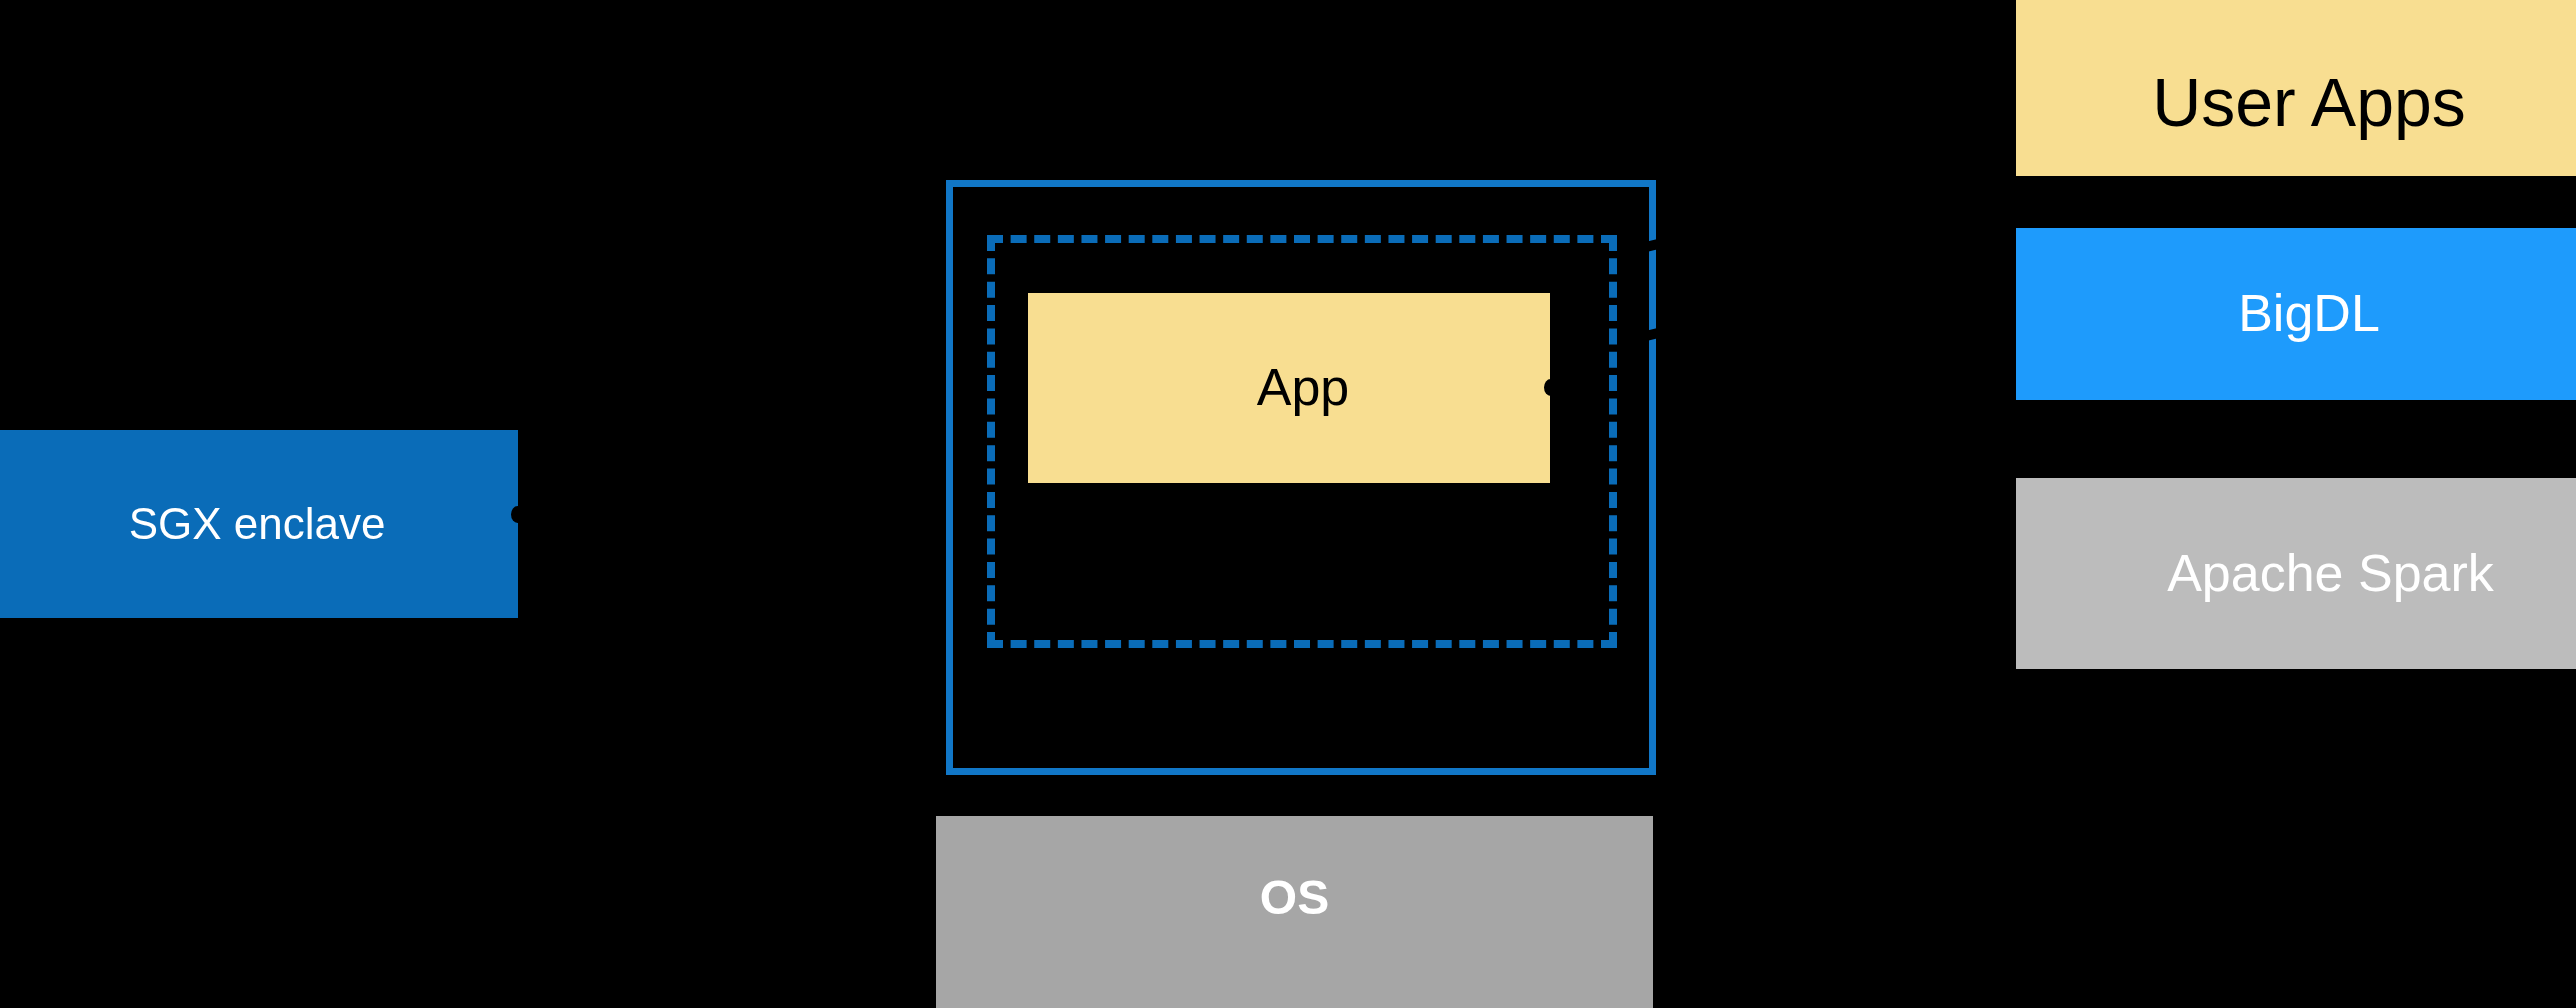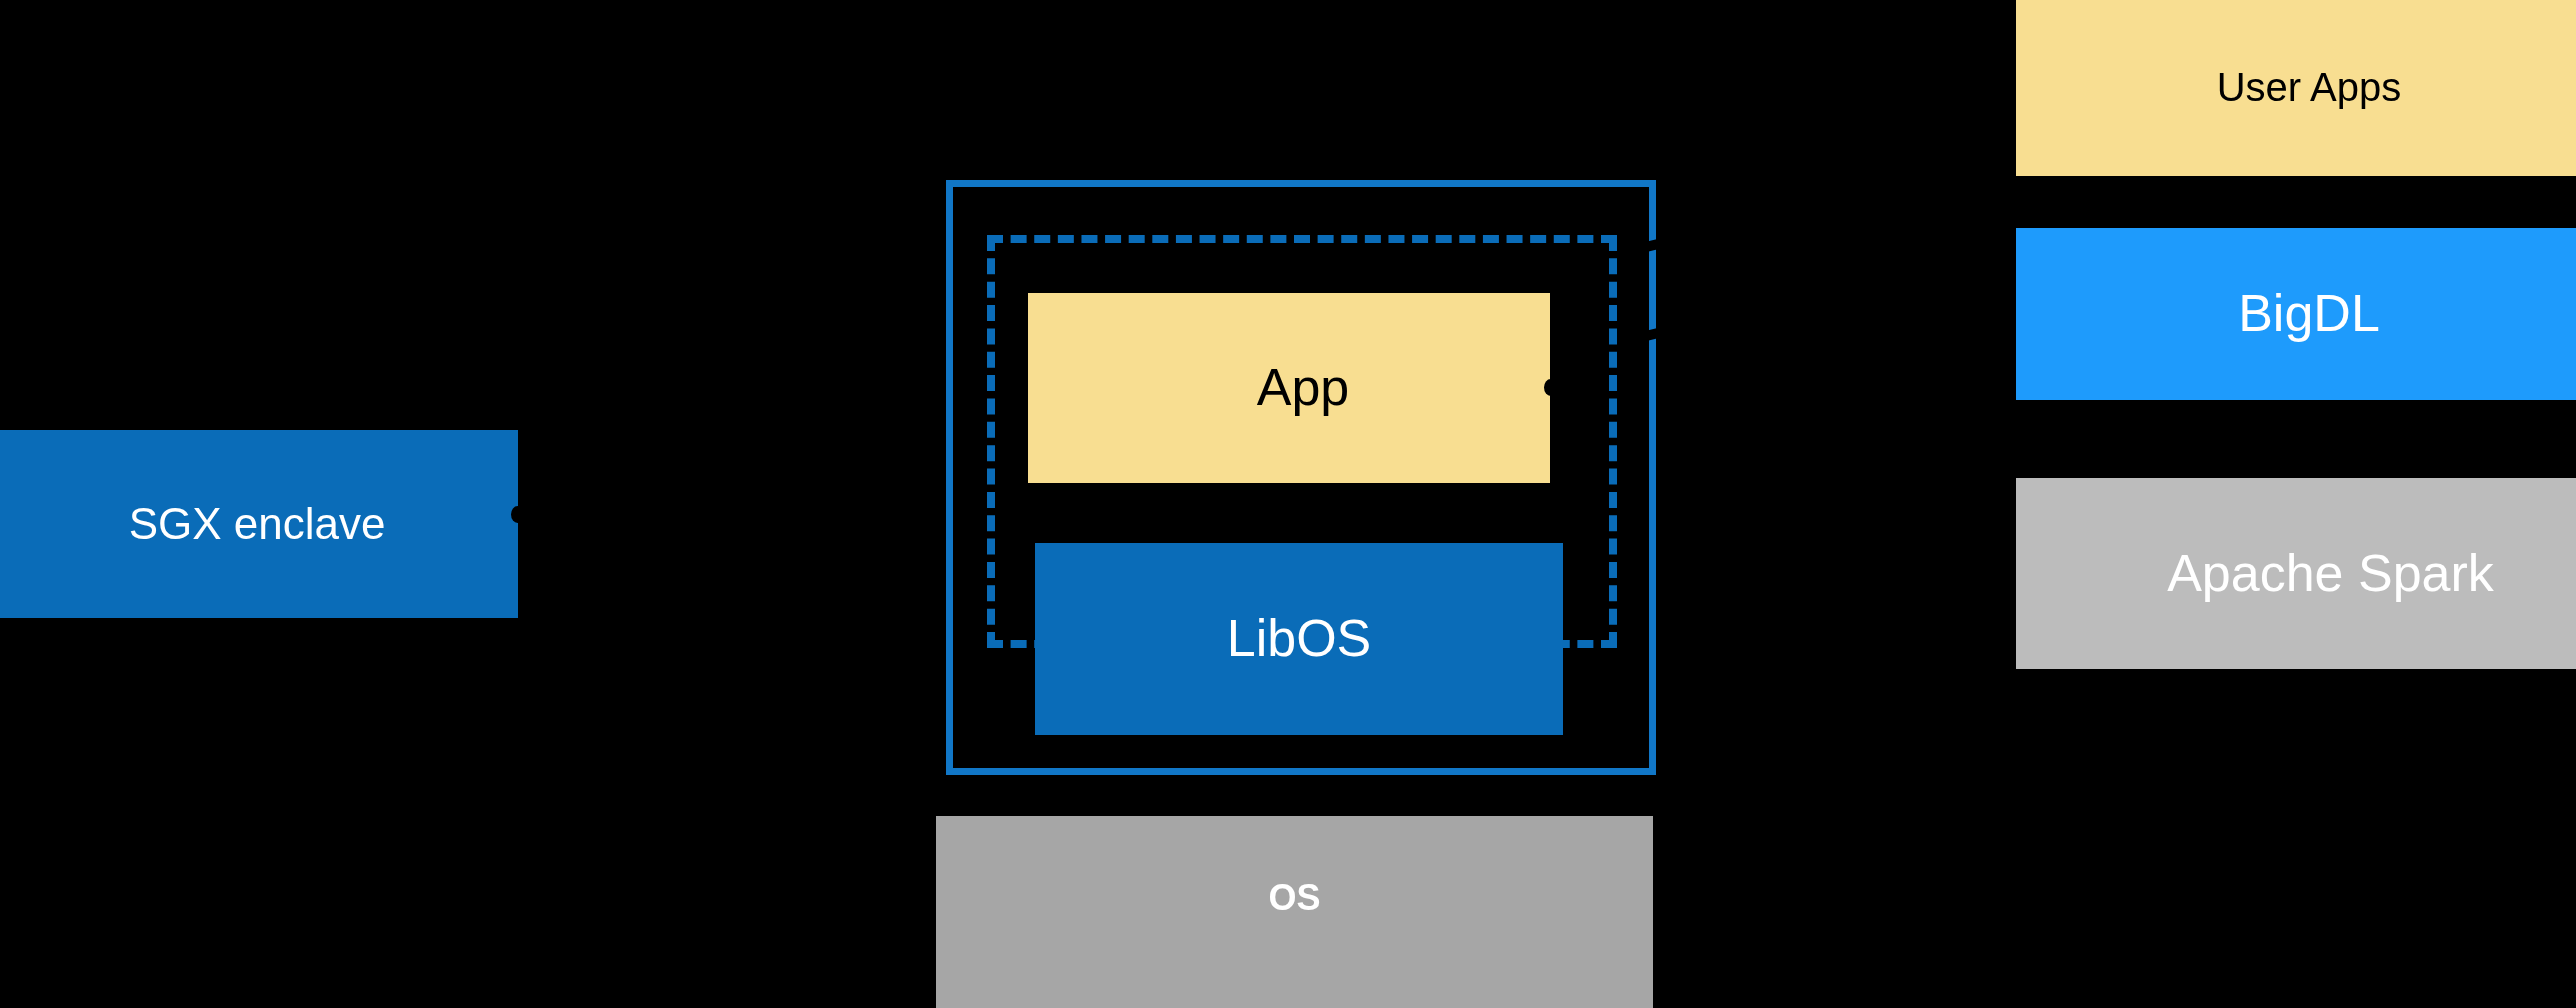--- a/index.html
+++ b/index.html
@@ -122,39 +122,39 @@
   
   #os-box {
     left: 936px;
     top: 816px;
     width: 717px;
     height: 218px;
     background: #A6A6A6;
   }
   #os-box .box-label {
     color: #FFFFFF;
-    font-size: 36px;
+    font-size: 48px;
     font-weight: bold;
     position: relative;
     top: -27px;
   }
 
   
   #user-apps-box {
     left: 2016px;
     top: -6.7px;
     width: 586px;
     height: 183px;
     background: #F8DE91;
   }
   #user-apps-box .box-label {
     color: #000000;
-    font-size: 40px;
+    font-size: 68px;
     position: relative;
-    top: 2px;
+    top: 18px;
   }
 
   #bigdl-box {
     left: 2016px;
     top: 228px;
     width: 586px;
     height: 172px;
     background: #1E9BFC;
   }
   #bigdl-box .box-label {
@@ -208,23 +208,20 @@
 
   <div id="enclave-outline"></div>
 
   <div id="enclave-dashed-outline"></div>
 
   <div class="box" id="app-box">
     <span class="box-label">App</span>
   </div>
   <div id="app-arrow-head"></div>
 
-  <div class="box" id="libos-box">
-    <span class="box-label">LibOS</span>
-  </div>
 
   <div class="outline-notch" id="outline-notch-upper"></div>
   <div class="outline-notch" id="outline-notch-lower"></div>
 
   <div class="box" id="os-box">
     <span class="box-label">OS</span>
   </div>
 
   <div class="box" id="user-apps-box">
     <span class="box-label">User Apps</span>

